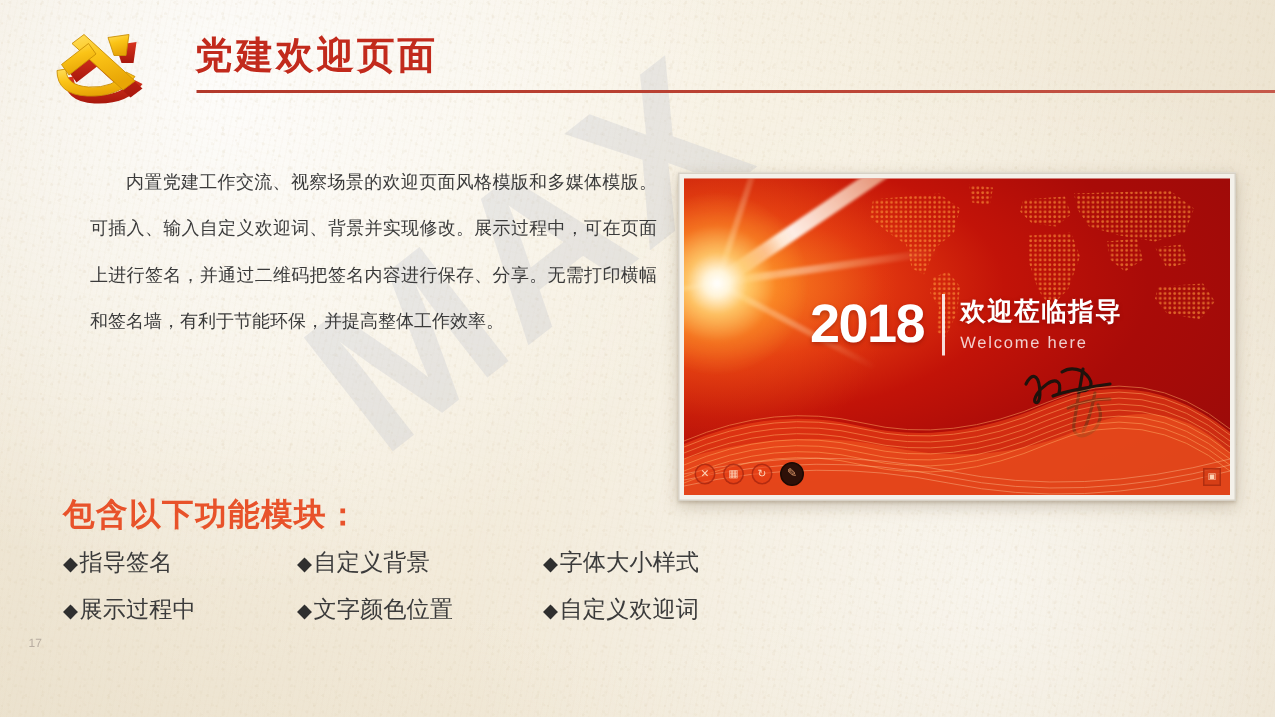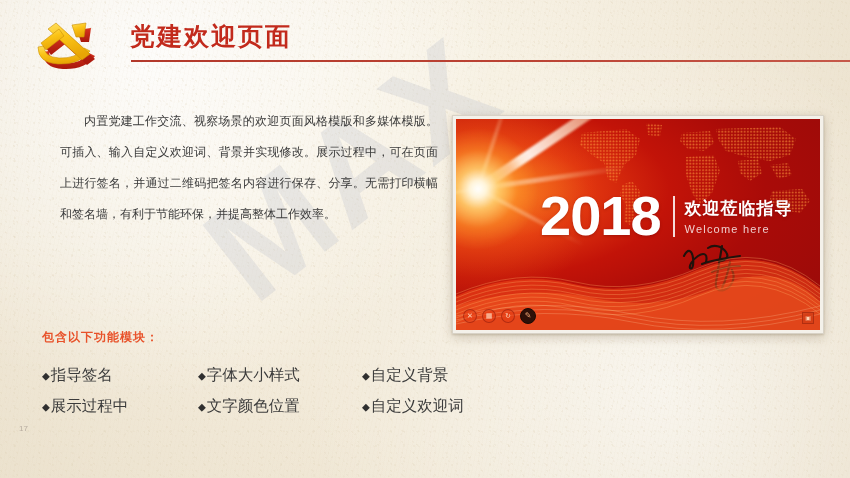--- a/index.html
+++ b/index.html
@@ -120,42 +120,42 @@
     text-align: justify;
     text-indent: 2em;
     font-family: Liberation Sans, sans-serif;
   }
 
   
   .modules-heading {
     position: absolute;
     left: 42px;
     top: 329px;
-    font-size: 12px;
+    font-size: 21px;
     font-weight: bold;
     color: #e8522a;
     letter-spacing: 1px;
     white-space: nowrap;
     font-family: "DejaVu Sans", "Liberation Sans", sans-serif;
   }
   .modules-grid {
     position: absolute;
     left: 42px;
     top: 360px;
     width: 460px;
     display: grid;
     grid-template-columns: 156px 164px 1fr;
     grid-auto-rows: 31px;
     align-items: center;
   }
   .module-item {
     font-size: 15.5px;
     color: #3b3b3b;
     white-space: nowrap;
-    font-family: Liberation Mono, monospace;
+    font-family: Liberation Sans, sans-serif;
   }
   .module-item .bullet {
     color: #2f2f2f;
     font-size: 13px;
     margin-right: 1px;
   }
 
   .page-number {
     position: absolute;
     left: 19px;
@@ -263,21 +263,21 @@
 
   
   .headline {
     position: absolute;
     left: 84px;
     top: 76px;
     display: flex;
     align-items: flex-start;
   }
   .year {
-    font-size: 56px;
+    font-size: 36px;
     font-weight: bold;
     color: #ffffff;
     letter-spacing: -1px;
     line-height: 42px;
     font-family: "Liberation Sans", sans-serif;
     text-shadow: 0 1px 3px rgba(90,0,0,.35);
   }
   .divider-bar {
     width: 2px;
     height: 41px;
@@ -407,22 +407,22 @@
     <div class="page-title">党建欢迎页面</div>
     <div class="title-rule"></div>
   </div>
 
   <div class="body-copy">内置党建工作交流、视察场景的欢迎页面风格模版和多媒体模版。可插入、输入自定义欢迎词、背景并实现修改。展示过程中，可在页面上进行签名，并通过二维码把签名内容进行保存、分享。无需打印横幅和签名墙，有利于节能环保，并提高整体工作效率。</div>
 
   <div class="modules-heading">包含以下功能模块：</div>
 
   <div class="modules-grid">
     <div class="module-item"><span class="bullet">◆</span><span>指导签名</span></div>
+    <div class="module-item"><span class="bullet">◆</span><span>自定义背景</span></div>
     <div class="module-item"><span class="bullet">◆</span><span>字体大小样式</span></div>
-    <div class="module-item"><span class="bullet">◆</span><span>自定义背景</span></div>
     <div class="module-item"><span class="bullet">◆</span><span>展示过程中</span></div>
     <div class="module-item"><span class="bullet">◆</span><span>文字颜色位置</span></div>
     <div class="module-item"><span class="bullet">◆</span><span>自定义欢迎词</span></div>
   </div>
 
   <div class="page-number">17</div>
 
   <div class="panel-wrap">
     <div class="panel">
 

